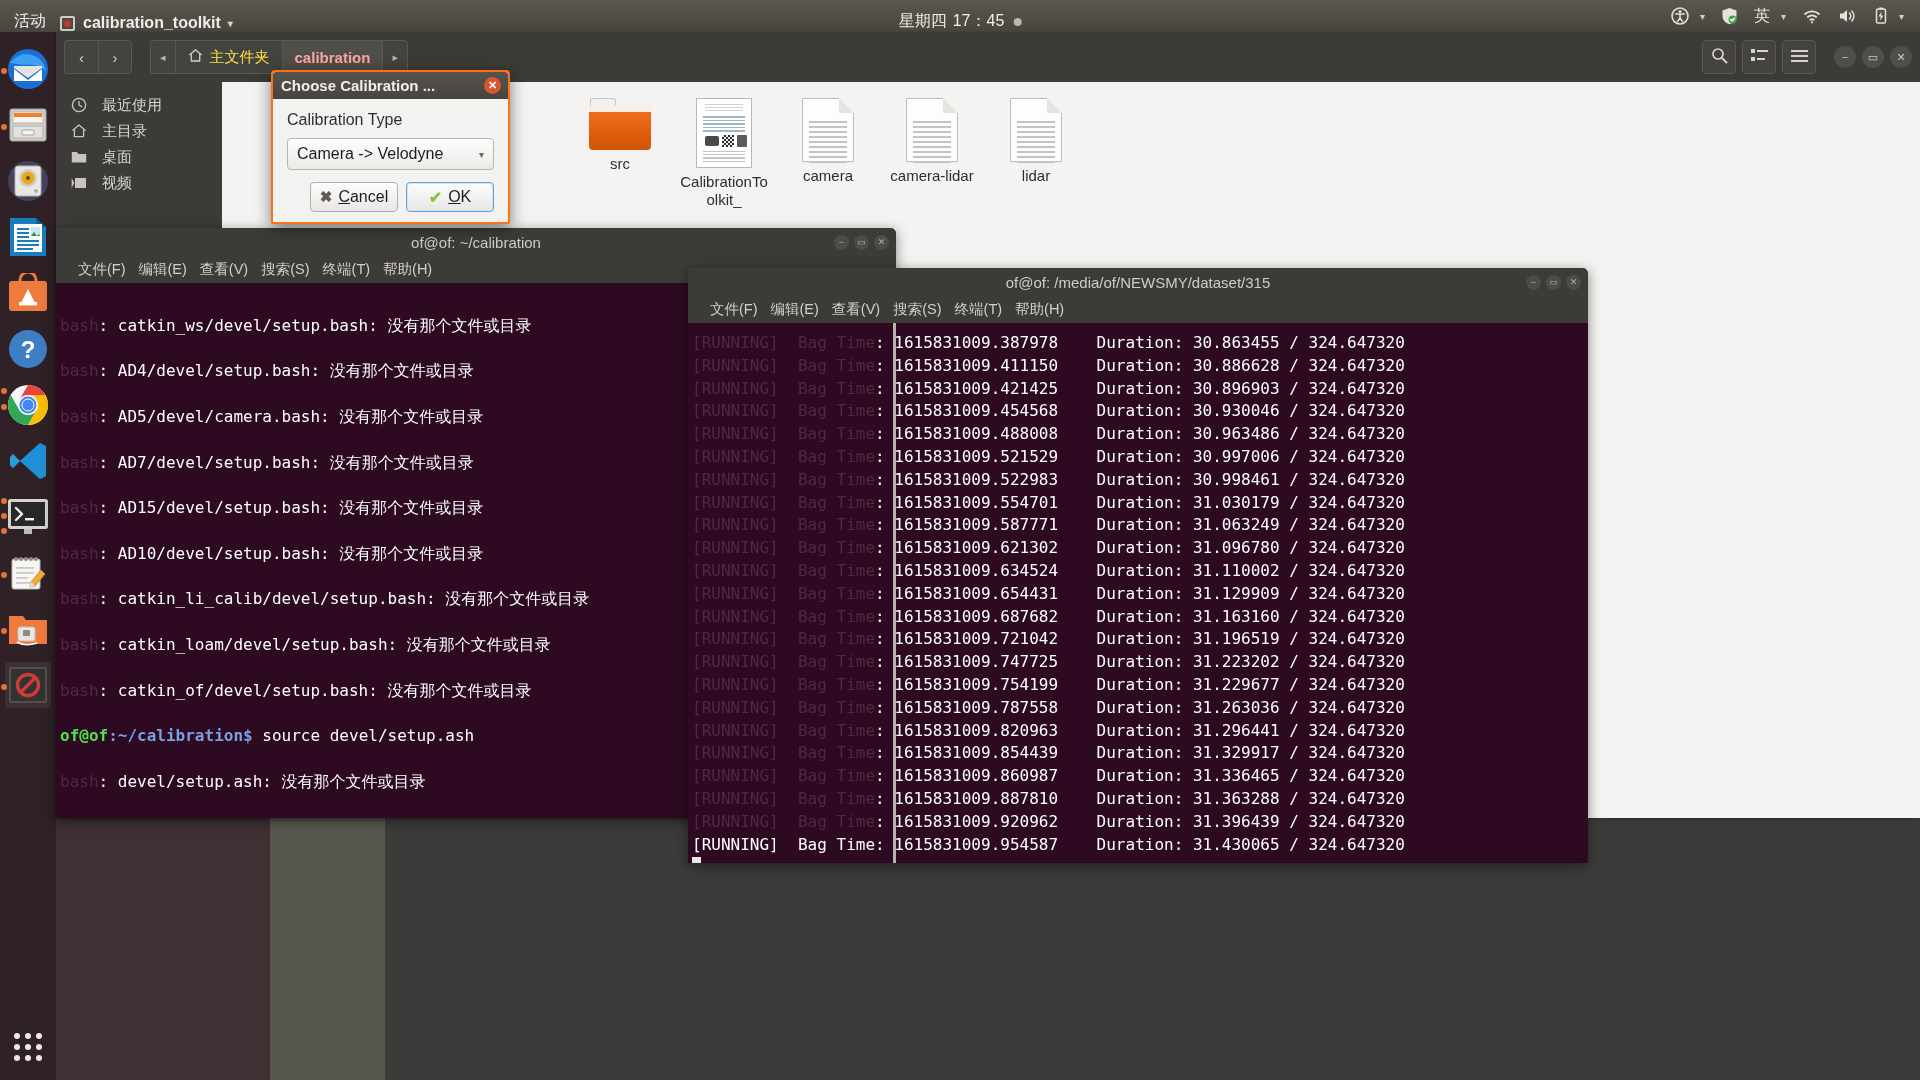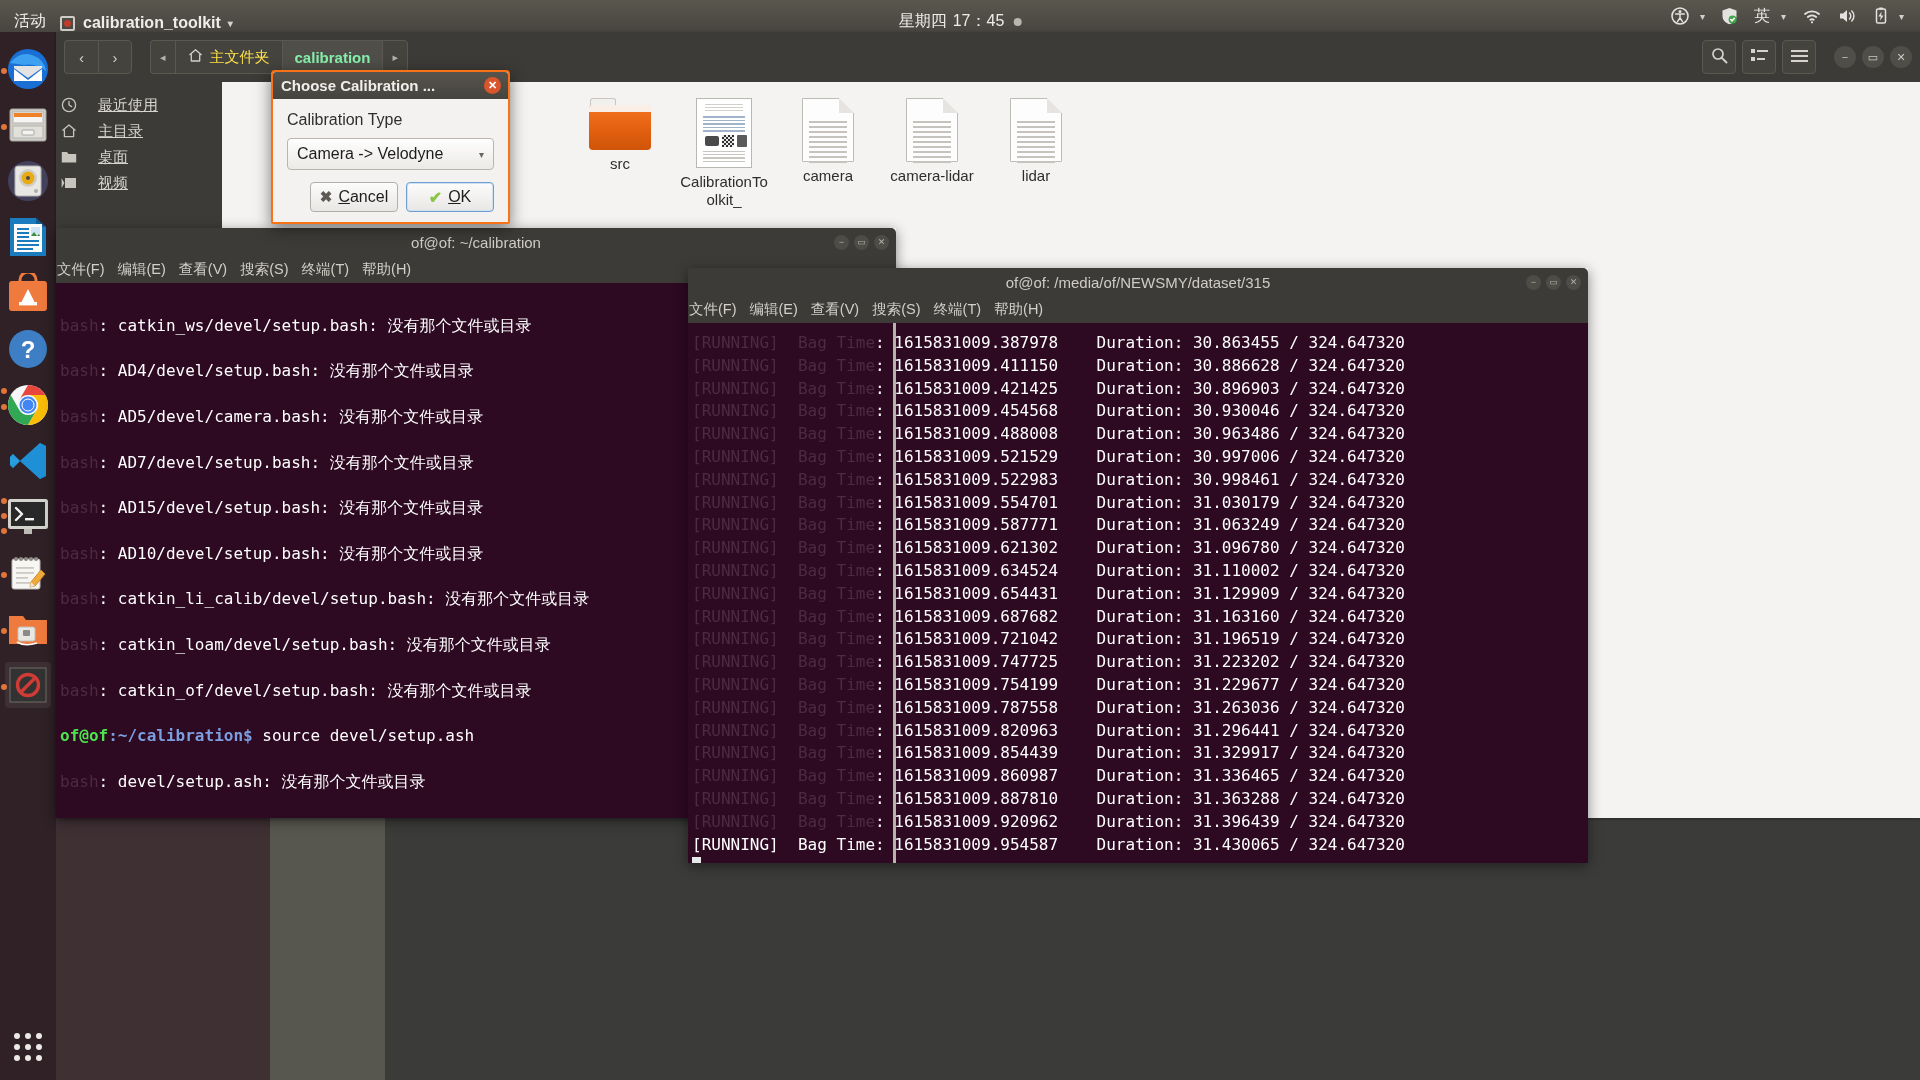--- a/index.html
+++ b/index.html
@@ -95,32 +95,32 @@
   .nt-grp .nt-btn:first-child{ border-radius:4px 0 0 4px; }
   .nt-grp .nt-btn:last-child{ border-radius:0 4px 4px 0; border-right-width:1px; }
   #crumbs{ display:flex; margin-left:12px; }
   .crumb{
     height:34px; padding:0 12px; display:flex; align-items:center; gap:7px;
     background:#44433e; border:1px solid #5a5851; border-right-width:0;
     color:#fde047; font-size:15px;
   }
   .crumb:first-child{ border-radius:4px 0 0 4px; padding:0 8px; }
   .crumb:last-child{ border-radius:0 4px 4px 0; border-right-width:1px; }
-  .crumb.active{ background:#504e48; color:#86efac; font-weight:bold; }
+  .crumb.active{ background:#504e48; color:#fca5a5; font-weight:bold; }
   .crumb.arrow{ padding:0 9px; color:#b5b2ac; font-size:11px; }
   #nt-right{ margin-left:auto; display:flex; align-items:center; gap:6px; }
   .winbtn{ width:22px;height:22px;border-radius:50%;background:#504e48;
     display:flex;align-items:center;justify-content:center;color:#cac7c1;font-size:11px; }
   #nt-body{ flex:1; display:flex; min-height:0; }
   #nt-sidebar{
     width:166px; background:#3c3b37; color:#d3d0ca; padding-top:10px; flex:0 0 auto;
   }
   .side-item{
-    height:26px; display:flex; align-items:center; gap:20px; padding:0 4px;
-    font-size:15px; color:#d8d5cf;text-decoration:underline;
+    height:26px; display:flex; align-items:center; gap:14px; padding:0 14px;
+    font-size:15px; color:#d8d5cf;
   }
   .side-item .si-ic{ width:18px; display:flex; justify-content:center; color:#c8c5bf; }
   #nt-files{
     flex:1; background:#f4f3f2; padding:16px 10px; position:relative;
     display:flex; flex-wrap:wrap; align-content:flex-start; gap:0;
   }
   .file{
     width:96px; margin:0 4px; display:flex; flex-direction:column; align-items:center;
   }
   .file .fname{
@@ -158,21 +158,21 @@
   .term-title{
     height:28px; background:#3c3b37; color:#cfccc6; font-size:15px;
     display:flex; align-items:center; justify-content:center; position:relative;
     border-radius:5px 5px 0 0;
   }
   .term-title .tbtns{ position:absolute; right:7px; display:flex; gap:5px; }
   .term-title .tbtn{ width:15px;height:15px;border-radius:50%;background:#4e4c46;
     display:flex;align-items:center;justify-content:center;color:#b3b0aa;font-size:9px; }
   .term-menu{
     height:27px; background:#3c3b37; color:#d2cfc9; font-size:14.5px;
-    display:flex; align-items:center; gap:13px; padding:0 1px;
+    display:flex; align-items:center; gap:13px; padding:0 22px;
   }
   .term-body{
     background:#2d0922; color:#ffffff;
     font-family:"DejaVu Sans Mono","Liberation Mono",monospace;
     font-size:16px; line-height:22.8px;
     padding:9px 4px; overflow:hidden; white-space:pre;
   }
   .gl{ color:#4ee44e; font-weight:bold; }
   .bl{ color:#7b9fe0; font-weight:bold; }
   .wh{ color:#ffffff; }

